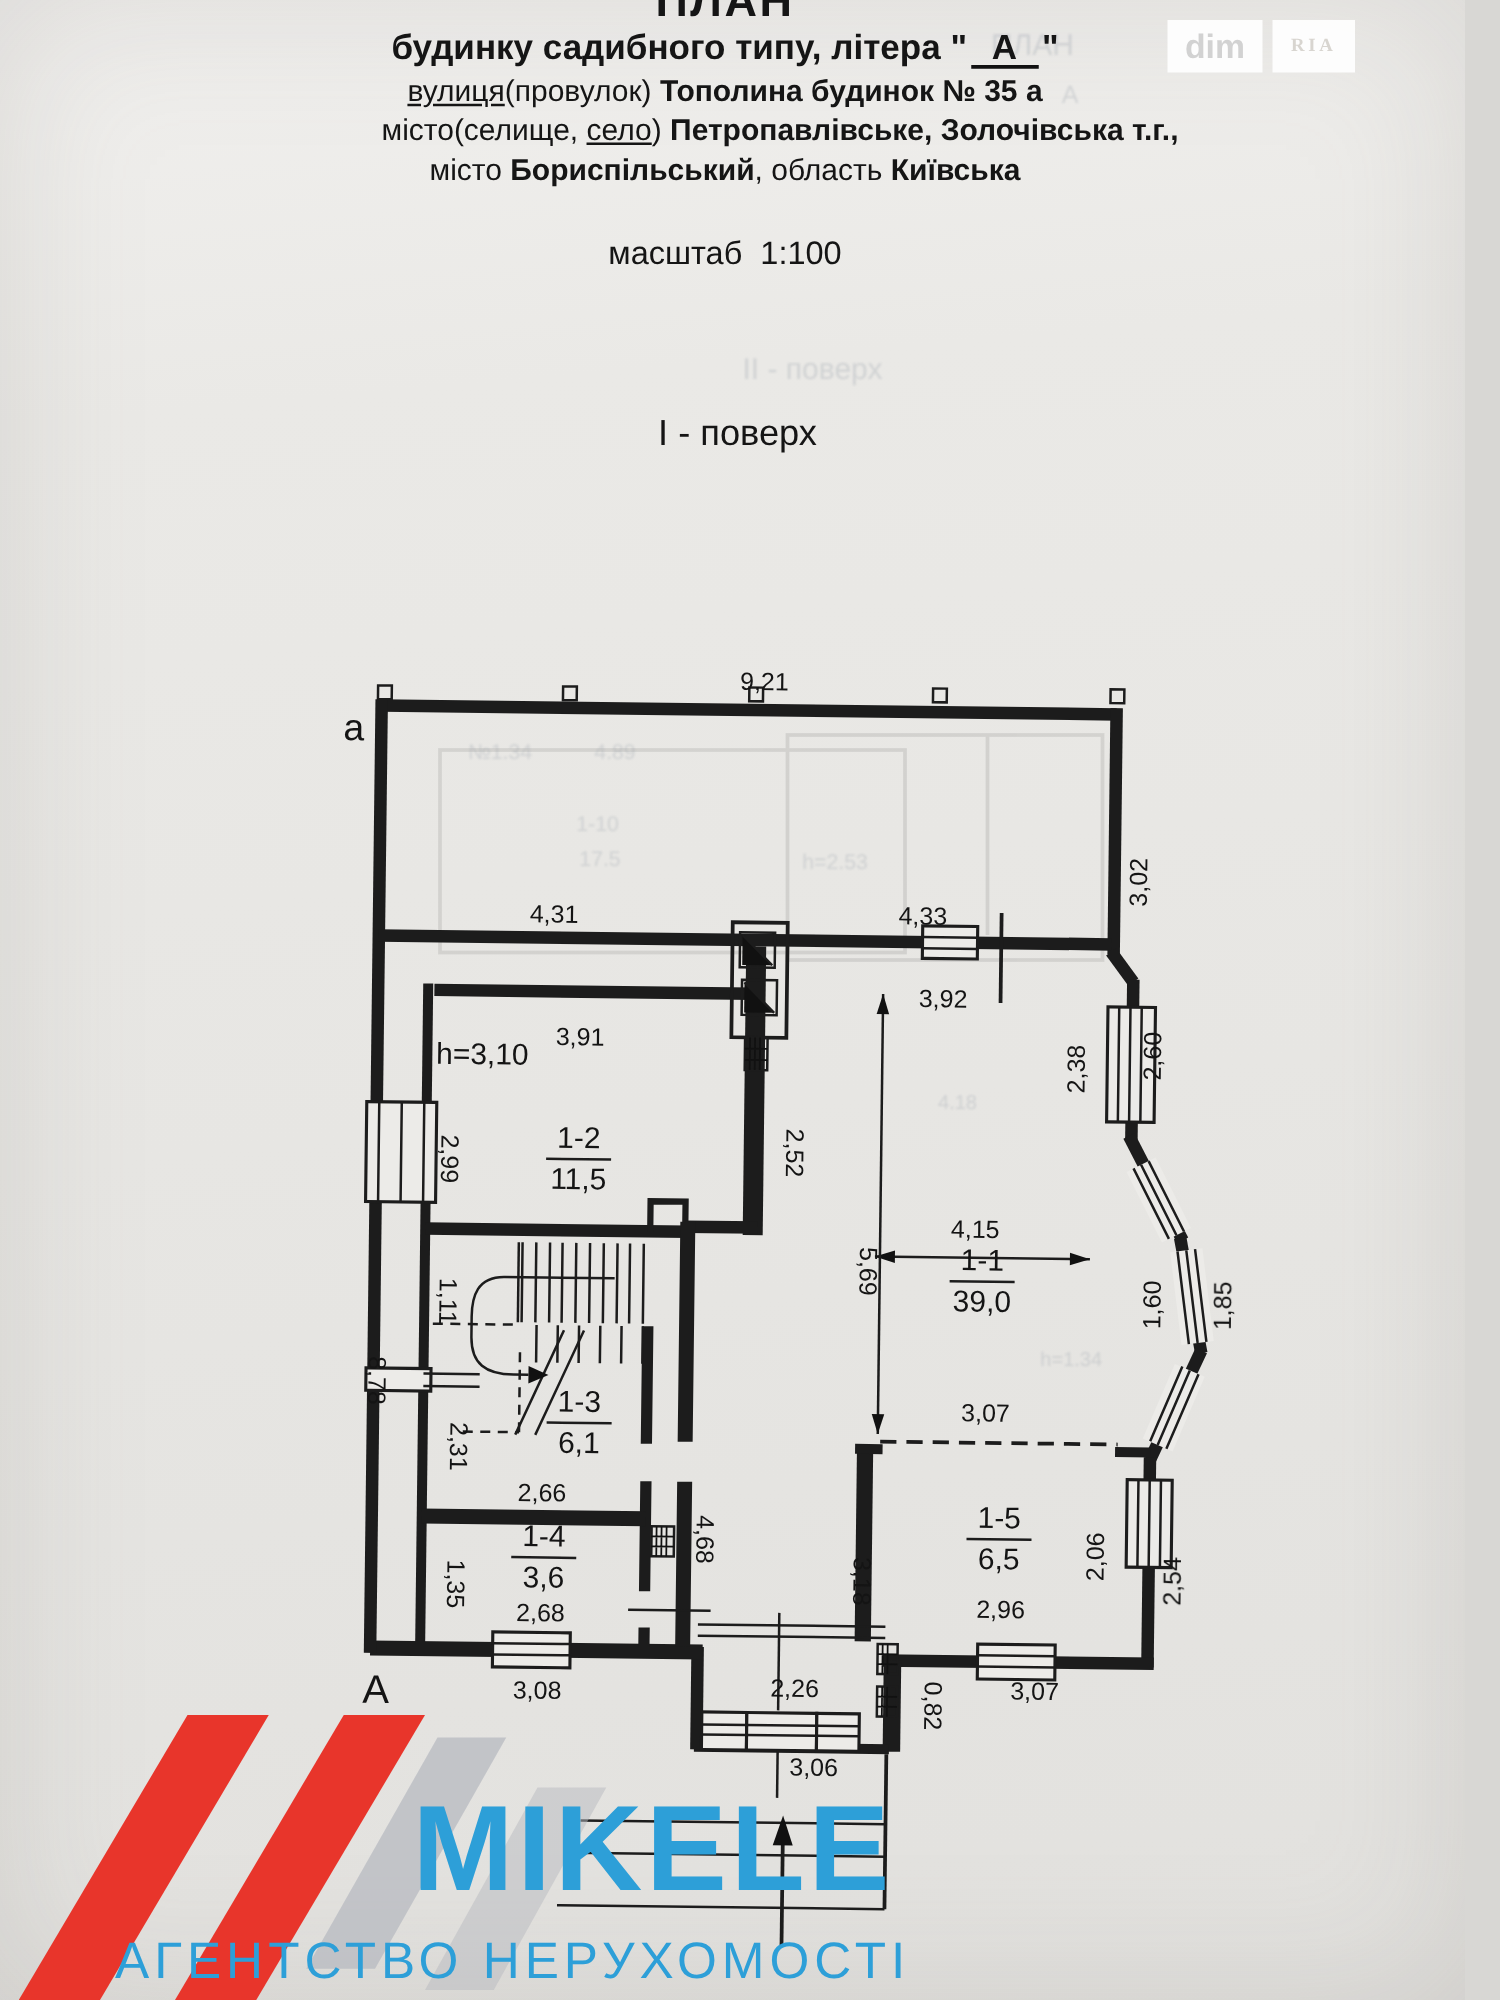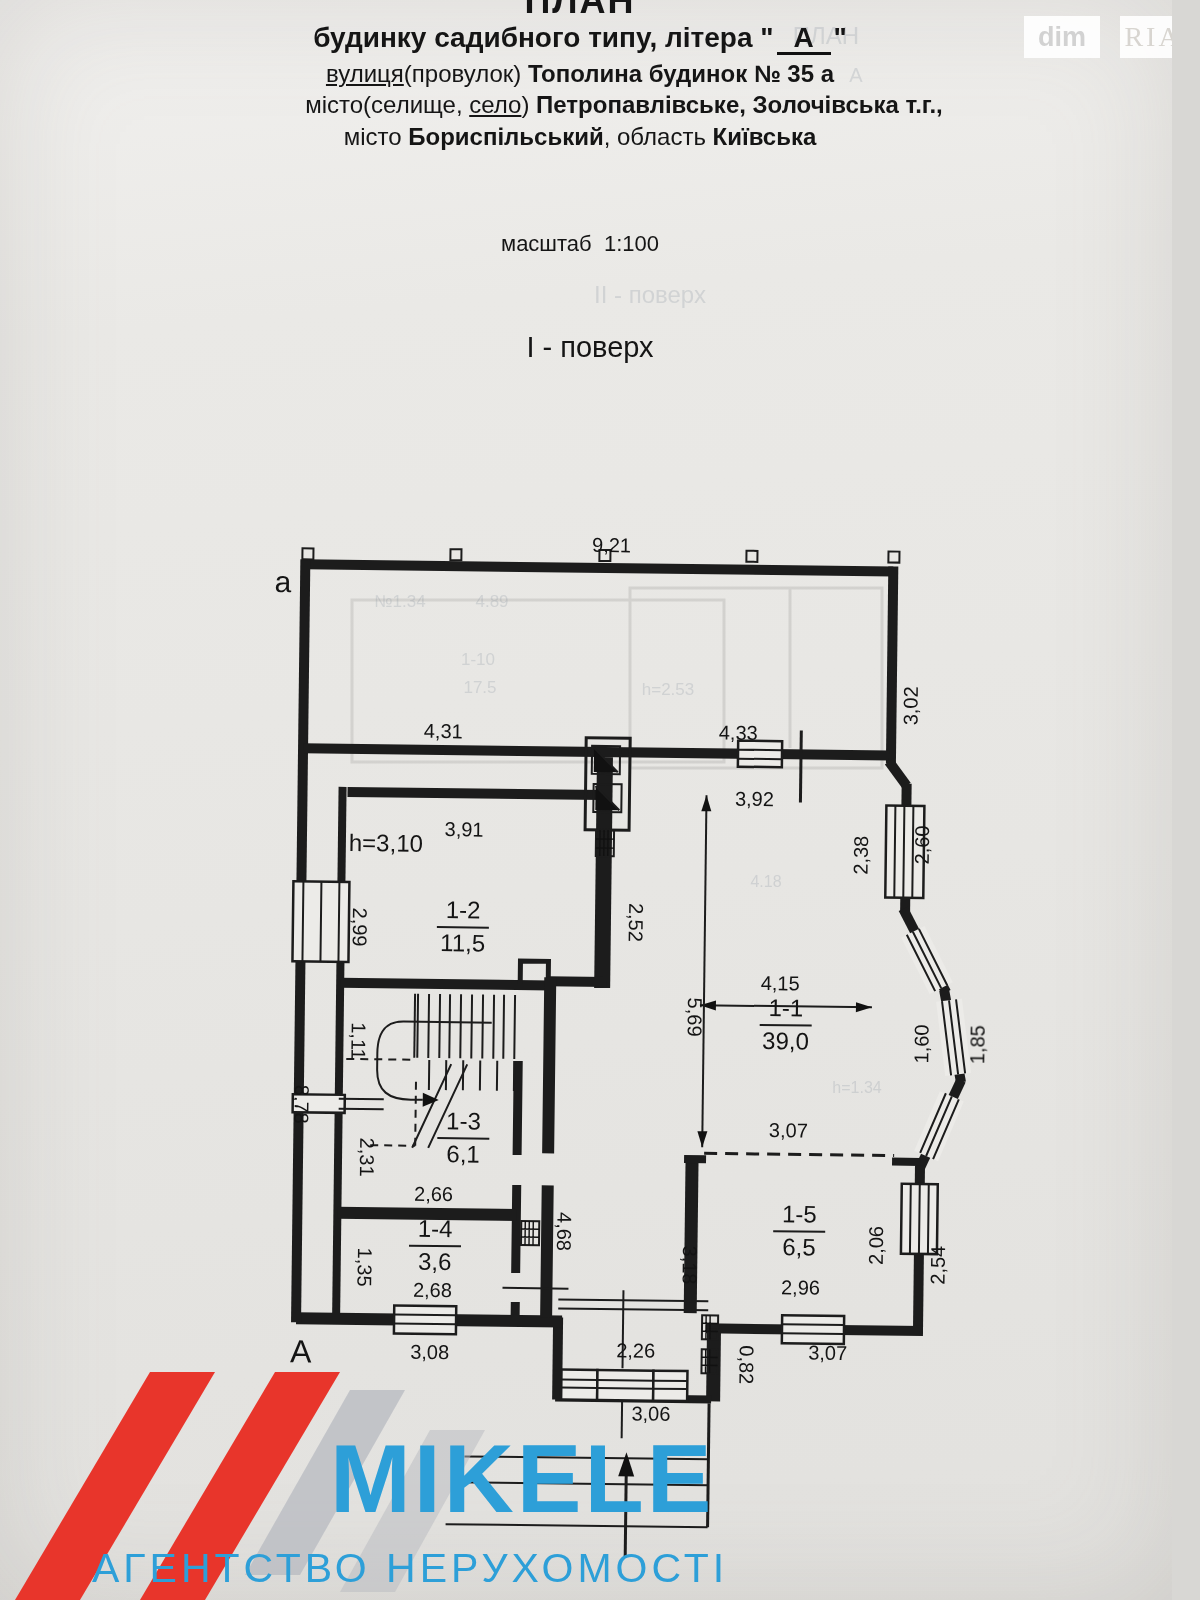--- a/index.html
+++ b/index.html
@@ -12,27 +12,27 @@
     box-shadow:inset 0 0 120px rgba(120,118,110,.18);}
   
   .hdr{position:absolute;left:0;top:0;width:100%;text-align:center;z-index:3;}
   .h-title{position:absolute;top:-20px;left:0;width:1160px;font-size:36px;font-weight:700;letter-spacing:2px;}
   .h-sub{position:absolute;top:22px;left:0;width:1160px;font-size:28px;font-weight:700;}
   .h-sub .blank{display:inline-block;min-width:54px;text-align:center;border-bottom:3px solid #111;margin:0 3px;line-height:1.0;}
   .h-line{position:absolute;left:0;width:1160px;font-size:24px;font-weight:400;}
   .h-line b{font-weight:700;}
   .u{text-decoration:underline;}
   .h-l2{top:60px;text-align:center;} .h-l3{top:91px;padding-left:44px;} .h-l4{top:123px;}
-  .h-scale{position:absolute;top:187px;left:0;width:1160px;font-size:22px;margin-top:44px;}
+  .h-scale{position:absolute;top:187px;left:0;width:1160px;font-size:26px;}
   .h-floor{position:absolute;top:331px;left:0;width:1180px;font-size:29px;font-weight:400;}
   
-  .wm{position:absolute;top:16px;left:1024px;display:flex;gap:20px;z-index:4;}
+  .wm{position:absolute;top:16px;left:934px;display:flex;gap:8px;z-index:4;}
   .wm-box{background:rgba(255,255,255,.9);height:42px;display:flex;align-items:center;justify-content:center;}
   .wm-dim{width:76px;color:#d2d2d2;font-weight:700;font-size:27px;}
-  .wm-ria{width:66px;color:#d8d5d0;font-family:"Liberation Serif",serif;font-size:28px;letter-spacing:3px;}
+  .wm-ria{width:66px;color:#d8d5d0;font-family:"Liberation Serif",serif;font-size:15px;letter-spacing:3px;font-weight:bold;}
   
   svg{position:absolute;left:0;top:0;z-index:2;}
   .s2{stroke:#1c1c1c;stroke-width:2;fill:none;}
   .s3{stroke:#1c1c1c;stroke-width:3;fill:none;}
   .s5{stroke:#1c1c1c;stroke-width:5;fill:none;}
   .s8{stroke:#1c1c1c;stroke-width:8;fill:none;}
   .s9{stroke:#1c1c1c;stroke-width:9;fill:none;}
   .s10{stroke:#1c1c1c;stroke-width:10;fill:none;}
   .s12{stroke:#1c1c1c;stroke-width:12;fill:none;}
   .s13{stroke:#1c1c1c;stroke-width:13;fill:none;}

